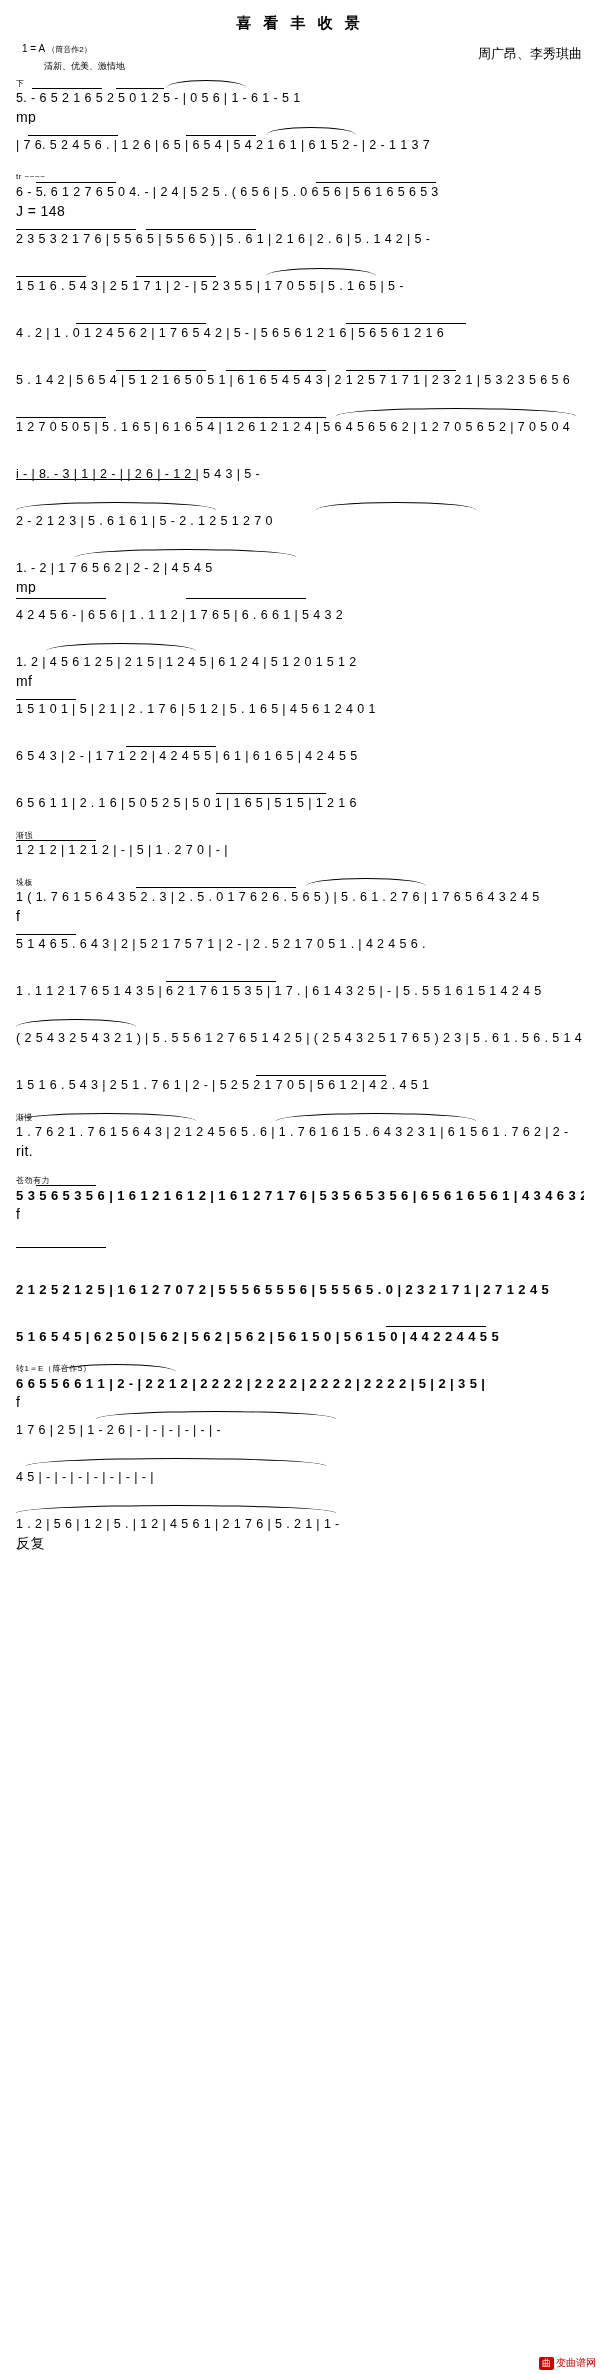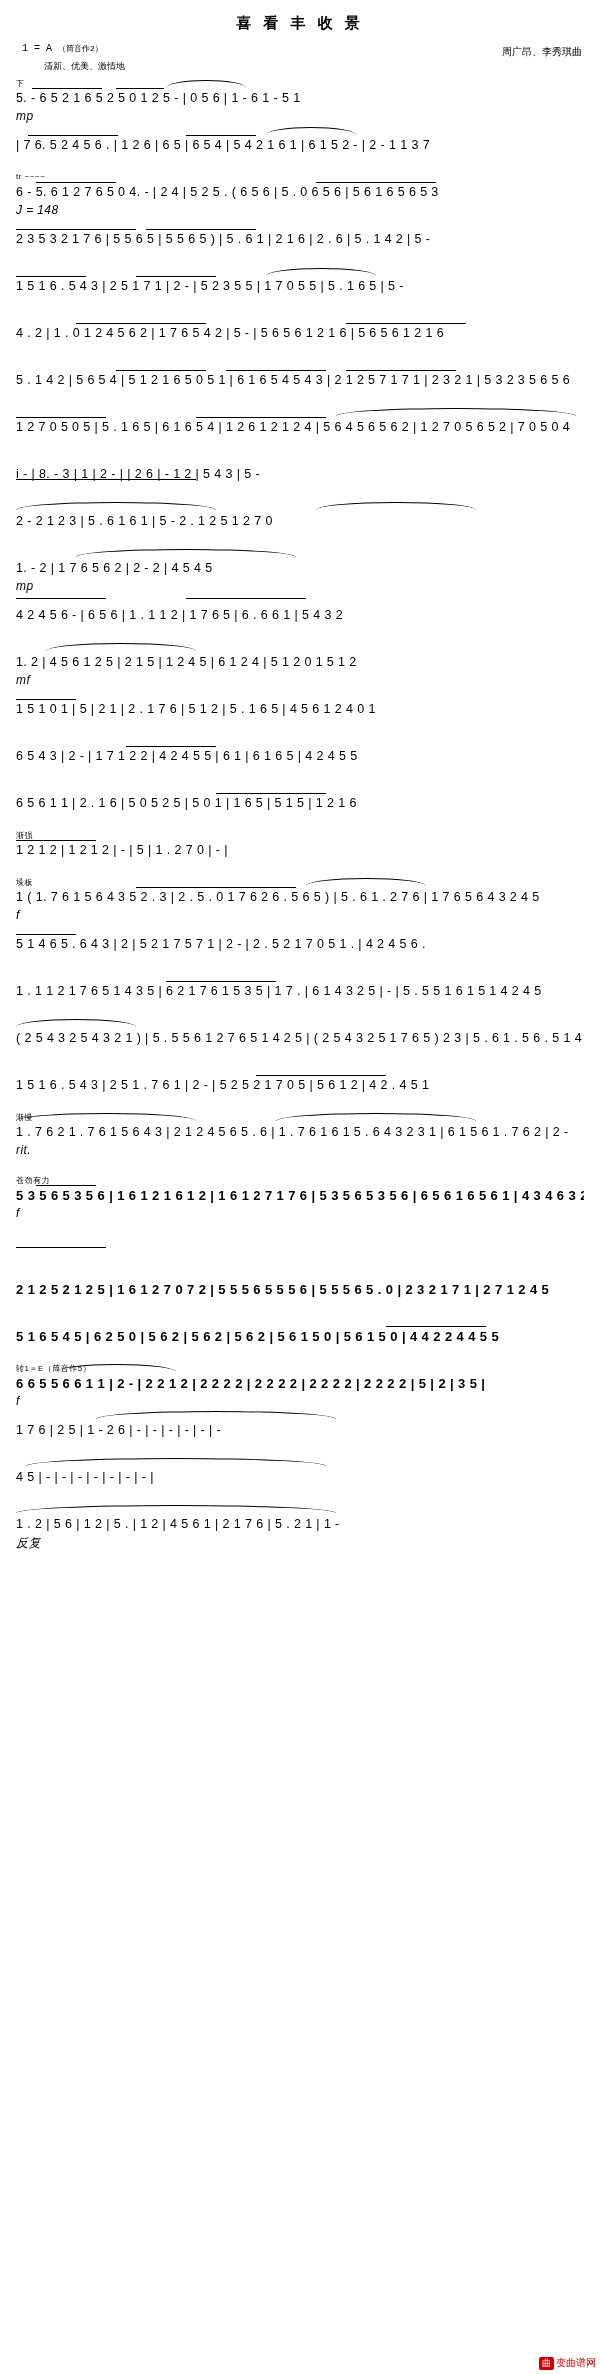--- a/index.html
+++ b/index.html
@@ -24,30 +24,30 @@
     letter-spacing:4px;
     padding-top:14px;
   }
   .meta{
     position:relative;
     height:34px;
     margin-top:10px;
   }
   .meta .key{
     position:absolute;left:22px;top:0;
-    font-size:10px;font-family:Liberation Mono, monospace;
+    font-size:10px;font-family:Liberation Sans, sans-serif;
   }
   .meta .key small{font-size:8px;}
   .meta .mood{
     position:absolute;left:44px;top:17px;
     font-size:9px;font-family:"Liberation Sans",sans-serif;
   }
   .meta .composer{
     position:absolute;right:18px;top:2px;
-    font-size:10px;font-family:"Liberation Sans",sans-serif;
+    font-size:13px;font-family:"Liberation Sans",sans-serif;
   }
   .staff{
     position:relative;
     margin:0 16px;
   }
   .line{
     position:relative;
     height:47px;
     font-family:"Liberation Sans", sans-serif;
     font-size:12.5px;
@@ -63,22 +63,21 @@
   .line .above{
     position:absolute;
     left:0;top:1px;
     font-size:8px;
     color:#000;
     letter-spacing:0.5px;
   }
   .line .below{
     position:absolute;
     left:0;top:32px;
-    font-size:12px;
-    font-style:italic;
+    font-size:14px;
     color:#000;
   }
   .line.big .notes{font-size:13px;font-weight:bold;}
   .beam{
     position:absolute;
     height:1px;background:#000;
   }
   .slur{
     position:absolute;
     border-top:1px solid #000;

